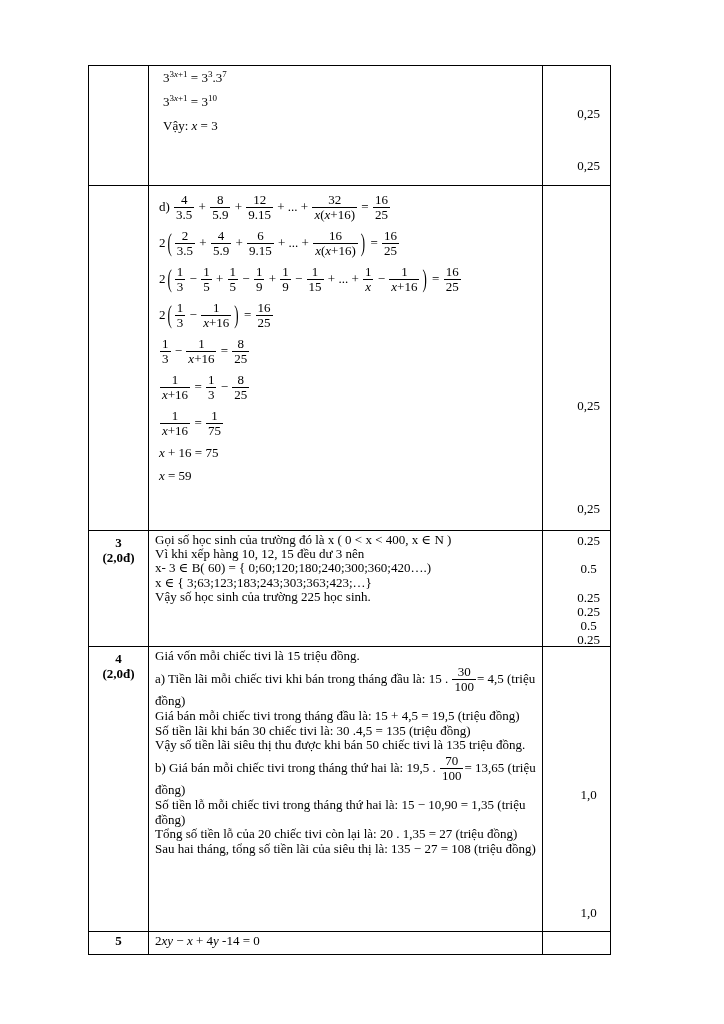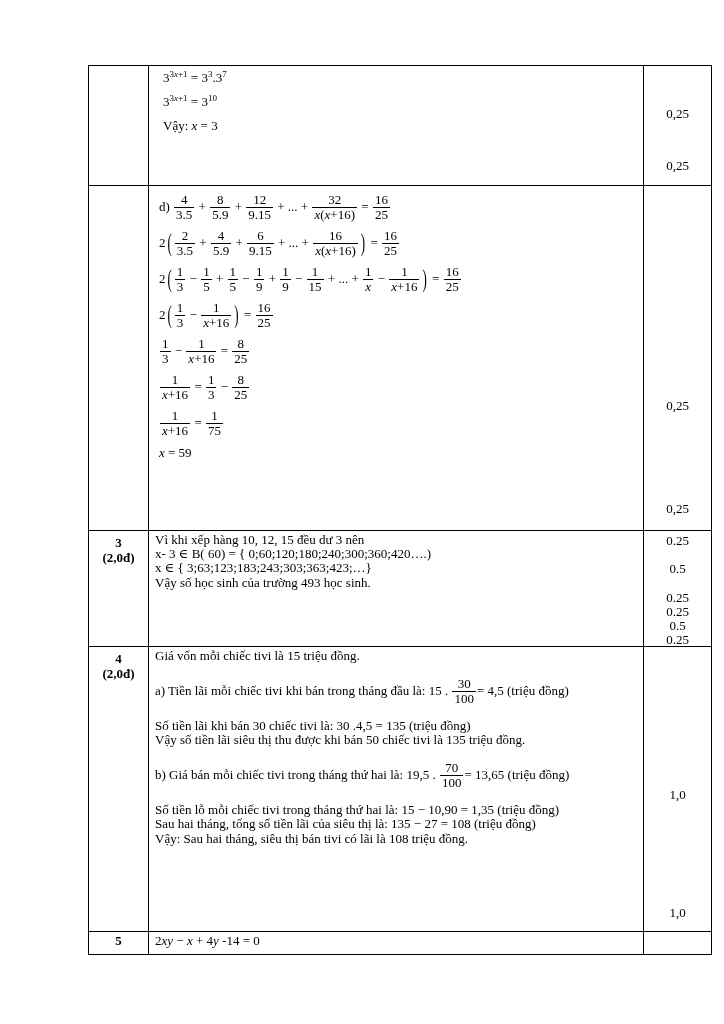--- a/index.html
+++ b/index.html
@@ -1,31 +1,31 @@
 <!DOCTYPE html>
 <html><head>
 <meta charset="utf-8">
 <style>
   * { margin:0; padding:0; box-sizing:border-box; }
   html,body { width:724px; height:1024px; }
   body { background:#ffffff; font-family:"Liberation Serif","DejaVu Serif",serif; color:#000; }
   .page { position:relative; width:724px; height:1024px; background:#fff; overflow:hidden; }
-  .atable { position:absolute; left:88px; top:65px; width:624px; border:1px solid #000; }
+  .atable { position:absolute; left:88px; top:65px; width:523px; border:1px solid #000; }
   .trow { display:flex; border-bottom:1px solid #000; }
   .trow:last-child { border-bottom:none; }
   .qcell { width:60px; min-width:60px; border-right:1px solid #000; text-align:center; font-weight:bold; font-size:13px; line-height:14.5px; padding-top:5px; }
   .ccell { flex:1; padding:2px 6px; font-size:13px; overflow:hidden; }
   .pcell { width:68px; min-width:68px; border-left:1px solid #000; position:relative; font-size:13px; }
-  .pt { position:absolute; left:0; width:100%; text-align:center; }
+  .pt { position:absolute; left:12px; width:100%; text-align:center; }
   .tline { line-height:14.5px; }
   .c3 .tline { line-height:14.2px; }
   .mline { margin:4px 0 7px 6px; }
   .c1 .mline { margin:2px 0 8px 8px; }
   .c2 .mline { margin:5px 0 7px 4px; }
-  .fline { margin:13px 0; }
+  .fline { margin:1px 0; }
   sup { font-size:9px; vertical-align:super; line-height:0; }
   i { font-style:italic; }
   .fr { display:inline-block; vertical-align:middle; text-align:center; line-height:1.08; padding:0 1px; }
   .fr .n { display:block; border-bottom:1px solid #000; padding:0 2px; }
   .fr .d { display:block; padding:0 2px; }
   .bp { display:inline-block; transform:scaleY(1.9); margin:0 2px; }
 </style>
 </head>
 <body>
 
@@ -48,63 +48,66 @@
     <div class="trow" style="height:345px">
       <div class="qcell"></div>
       <div class="ccell c2">
         <div class="mline">d) <span class="fr"><span class="n">4</span><span class="d">3.5</span></span> + <span class="fr"><span class="n">8</span><span class="d">5.9</span></span> + <span class="fr"><span class="n">12</span><span class="d">9.15</span></span> + ... + <span class="fr"><span class="n">32</span><span class="d"><i>x</i>(<i>x</i>+16)</span></span> = <span class="fr"><span class="n">16</span><span class="d">25</span></span></div>
         <div class="mline">2<span class="bp">(</span><span class="fr"><span class="n">2</span><span class="d">3.5</span></span> + <span class="fr"><span class="n">4</span><span class="d">5.9</span></span> + <span class="fr"><span class="n">6</span><span class="d">9.15</span></span> + ... + <span class="fr"><span class="n">16</span><span class="d"><i>x</i>(<i>x</i>+16)</span></span><span class="bp">)</span> = <span class="fr"><span class="n">16</span><span class="d">25</span></span></div>
         <div class="mline">2<span class="bp">(</span><span class="fr"><span class="n">1</span><span class="d">3</span></span> − <span class="fr"><span class="n">1</span><span class="d">5</span></span> + <span class="fr"><span class="n">1</span><span class="d">5</span></span> − <span class="fr"><span class="n">1</span><span class="d">9</span></span> + <span class="fr"><span class="n">1</span><span class="d">9</span></span> − <span class="fr"><span class="n">1</span><span class="d">15</span></span> + ... + <span class="fr"><span class="n">1</span><span class="d"><i>x</i></span></span> − <span class="fr"><span class="n">1</span><span class="d"><i>x</i>+16</span></span><span class="bp">)</span> = <span class="fr"><span class="n">16</span><span class="d">25</span></span></div>
         <div class="mline">2<span class="bp">(</span><span class="fr"><span class="n">1</span><span class="d">3</span></span> − <span class="fr"><span class="n">1</span><span class="d"><i>x</i>+16</span></span><span class="bp">)</span> = <span class="fr"><span class="n">16</span><span class="d">25</span></span></div>
         <div class="mline"><span class="fr"><span class="n">1</span><span class="d">3</span></span> − <span class="fr"><span class="n">1</span><span class="d"><i>x</i>+16</span></span> = <span class="fr"><span class="n">8</span><span class="d">25</span></span></div>
         <div class="mline"><span class="fr"><span class="n">1</span><span class="d"><i>x</i>+16</span></span> = <span class="fr"><span class="n">1</span><span class="d">3</span></span> − <span class="fr"><span class="n">8</span><span class="d">25</span></span></div>
         <div class="mline"><span class="fr"><span class="n">1</span><span class="d"><i>x</i>+16</span></span> = <span class="fr"><span class="n">1</span><span class="d">75</span></span></div>
+        <div class="mline"><i>x</i> + 16 = 75</div>
         <div class="mline"><i>x</i> = 59</div>
       </div>
       <div class="pcell">
         <span class="pt" style="top:212px">0,25</span>
         <span class="pt" style="top:315px">0,25</span>
       </div>
     </div>
 
     <div class="trow" style="height:116px">
       <div class="qcell">
         <div>3</div>
         <div>(2,0đ)</div>
       </div>
       <div class="ccell c3">
+        <div class="tline">Gọi số học sinh của trường đó là x ( 0 &lt; x &lt; 400, x ∈ N )</div>
         <div class="tline">Vì khi xếp hàng 10, 12, 15 đều dư 3 nên</div>
         <div class="tline">x- 3 ∈ B( 60) = { 0;60;120;180;240;300;360;420….)</div>
         <div class="tline">x ∈ { 3;63;123;183;243;303;363;423;…}</div>
-        <div class="tline">Vậy số học sinh của trường 493 học sinh.</div>
+        <div class="tline">Vậy số học sinh của trường 225 học sinh.</div>
       </div>
       <div class="pcell">
         <span class="pt" style="top:2px">0.25</span>
         <span class="pt" style="top:30px">0.5</span>
         <span class="pt" style="top:59px">0.25</span>
         <span class="pt" style="top:73px">0.25</span>
         <span class="pt" style="top:87px">0.5</span>
         <span class="pt" style="top:101px">0.25</span>
       </div>
     </div>
 
     <div class="trow" style="height:285px">
       <div class="qcell">
         <div>4</div>
         <div>(2,0đ)</div>
       </div>
       <div class="ccell c4">
         <div class="tline">Giá vốn mỗi chiếc tivi là 15 triệu đồng.</div>
         <div class="tline fline">a) Tiền lãi mỗi chiếc tivi khi bán trong tháng đầu là: 15 . <span class="fr"><span class="n">30</span><span class="d">100</span></span>= 4,5 (triệu đồng)</div>
+        <div class="tline">Giá bán mỗi chiếc tivi trong tháng đầu là: 15 + 4,5 = 19,5 (triệu đồng)</div>
         <div class="tline">Số tiền lãi khi bán 30 chiếc tivi là: 30 .4,5 = 135 (triệu đồng)</div>
         <div class="tline">Vậy số tiền lãi siêu thị thu được khi bán 50 chiếc tivi là 135 triệu đồng.</div>
         <div class="tline fline">b) Giá bán mỗi chiếc tivi trong tháng thứ hai là: 19,5 . <span class="fr"><span class="n">70</span><span class="d">100</span></span>= 13,65 (triệu đồng)</div>
         <div class="tline">Số tiền lỗ mỗi chiếc tivi trong tháng thứ hai là: 15 − 10,90 = 1,35 (triệu đồng)</div>
+        <div class="tline">Tổng số tiền lỗ của 20 chiếc tivi còn lại là: 20 . 1,35 = 27 (triệu đồng)</div>
         <div class="tline">Sau hai tháng, tổng số tiền lãi của siêu thị là: 135 − 27 = 108 (triệu đồng)</div>
-        <div class="tline">Vậy: Sau hai tháng, siêu thị bán tivi có lãi là 108 triệu đồng.</div>
       </div>
       <div class="pcell">
         <span class="pt" style="top:140px">1,0</span>
         <span class="pt" style="top:258px">1,0</span>
       </div>
     </div>
 
     <div class="trow" style="height:22px">
       <div class="qcell" style="padding-top:2px">
         <div>5</div>

